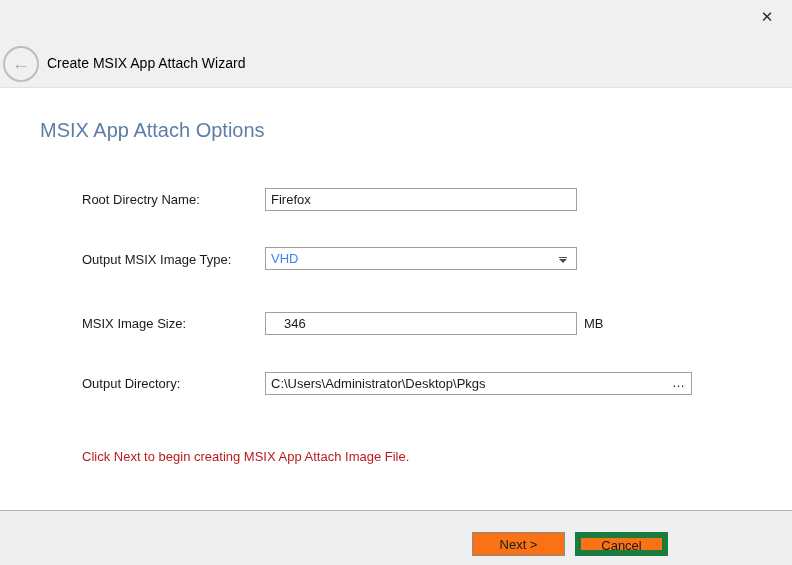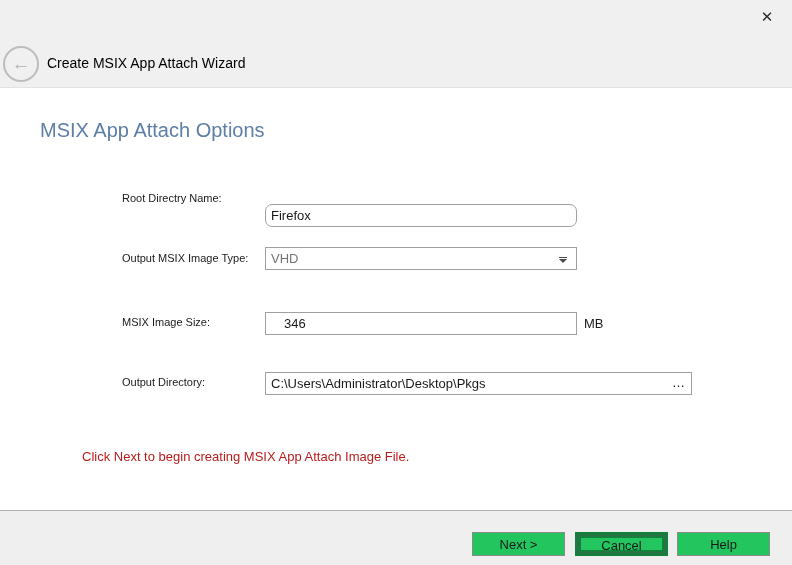--- a/index.html
+++ b/index.html
@@ -61,24 +61,23 @@
   
   .page-title {
     position: absolute;
     left: 40px; top: 119px;
     font-size: 20px;
     color: #5d7ea6;
   }
   .field-label {
     position: absolute;
     left: 82px;
-    font-size: 11px;
+    font-size: 13px;
     color: #1a1a1a;
     white-space: nowrap;
-    margin-left: 40px;
   }
   .text-input {
     position: absolute;
     left: 265px;
     width: 312px; height: 23px;
     box-sizing: border-box;
     border: 1px solid #a0a0a0;
     background: #ffffff;
     font-family: "Liberation Sans", sans-serif;
     font-size: 13px;
@@ -92,21 +91,21 @@
     width: 312px; height: 23px;
     box-sizing: border-box;
     border: 1px solid #a0a0a0;
     background: #ffffff;
     cursor: default;
   }
   .combo-value {
     position: absolute;
     left: 5px; top: 3px;
     font-size: 13px;
-    color: #737373;
+    color: #3b82f6;
   }
   .combo-arrow {
     position: absolute;
     right: 9px; top: 11px;
     width: 0; height: 0;
     border-left: 4px solid transparent;
     border-right: 4px solid transparent;
     border-top: 4px solid #4a4a4a;
   }
   .combo-arrow::before {
@@ -155,21 +154,21 @@
     left: 0; top: 510px;
     width: 792px; height: 55px;
     background: #efefef;
     border-top: 1px solid #b3b3b3;
     box-sizing: content-box;
   }
   .btn {
     position: absolute;
     top: 532px;
     height: 24px;
-    background: #22c55e;
+    background: #f97316;
     border: 1px solid #8a8a8a;
     box-sizing: border-box;
     font-family: "Liberation Sans", sans-serif;
     font-size: 13px;
     color: #1a1a1a;
     text-align: center;
     cursor: pointer;
     padding: 0;
   }
   .btn-next   { left: 472px; width: 93px; }
@@ -188,21 +187,21 @@
 
   <div class="header">
     <div class="close-btn">✕</div>
     <div class="back-btn">←</div>
     <div class="header-title">Create MSIX App Attach Wizard</div>
   </div>
 
   <div class="page-title">MSIX App Attach Options</div>
 
   <div class="field-label" style="top:192px">Root Directry Name:</div>
-  <input class="text-input" style="top: 204px; border-radius: 7px;" type="text" value="Firefox">
+  <input class="text-input" style="top: 188px;" type="text" value="Firefox">
 
   <div class="field-label" style="top:252px">Output MSIX Image Type:</div>
   <div class="combo" style="top:247px">
     <div class="combo-value">VHD</div>
     <div class="combo-arrow"></div>
   </div>
 
   <div class="field-label" style="top:316px">MSIX Image Size:</div>
   <input class="text-input" style="top: 312px; padding-left: 18px;" type="text" value="346">
   <div class="unit-label" style="top:316px">MB</div>
@@ -211,15 +210,14 @@
   <div class="path-wrap">
     <input class="text-input" type="text" value="C:\Users\Administrator\Desktop\Pkgs" style="">
     <div class="browse-btn">…</div>
   </div>
 
   <div class="instruction">Click Next to begin creating MSIX App Attach Image File.</div>
 
   <div class="footer"></div>
   <button class="btn btn-next">Next &gt;</button>
   <button class="btn btn-cancel">Cancel</button>
-  <button class="btn btn-help">Help</button>
 
 </div>
 
 </body></html>

